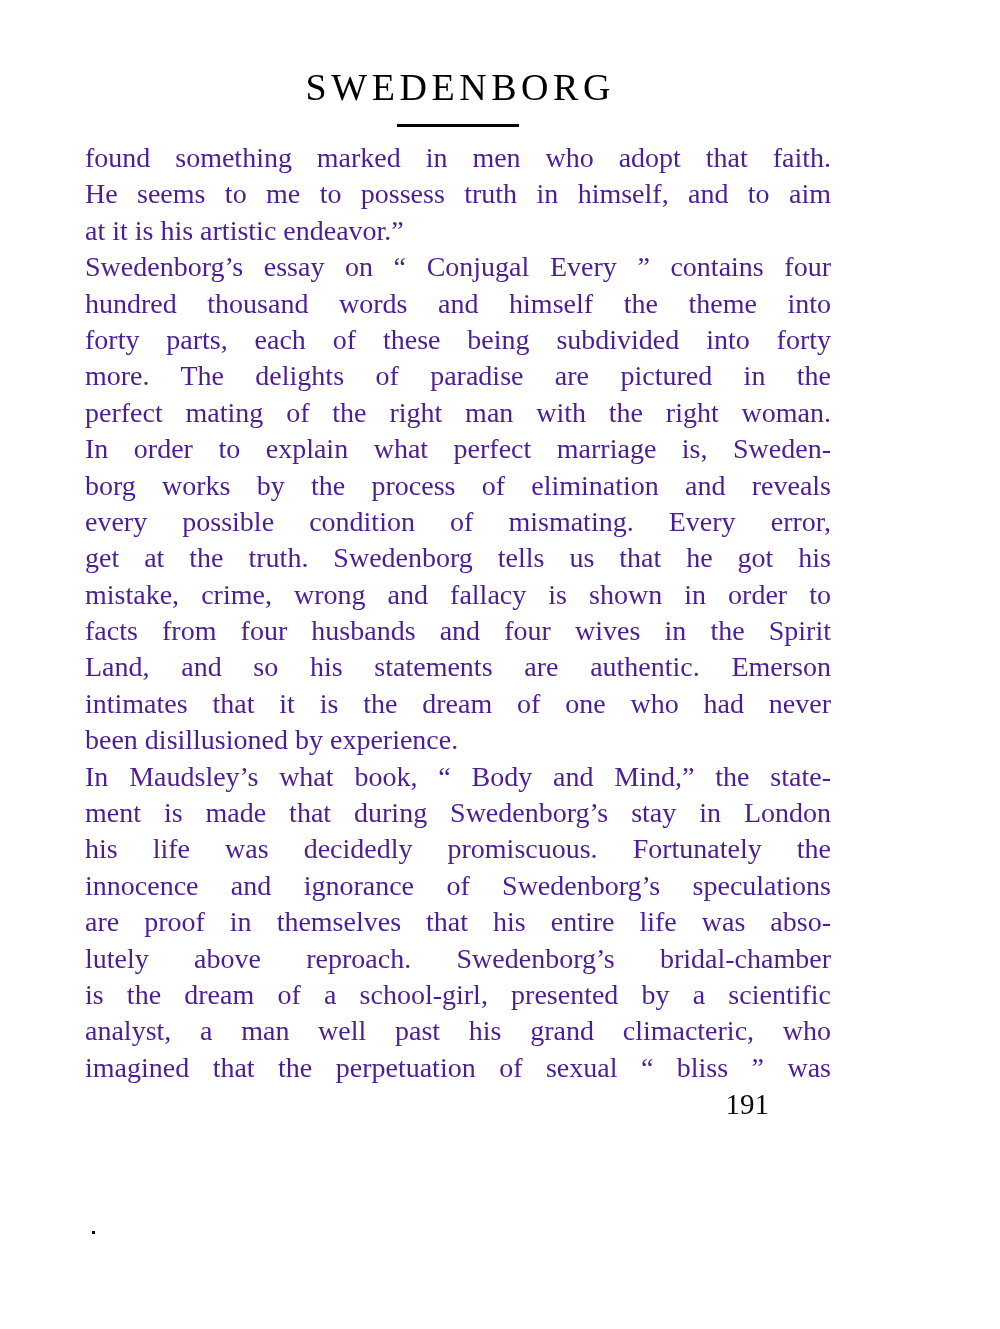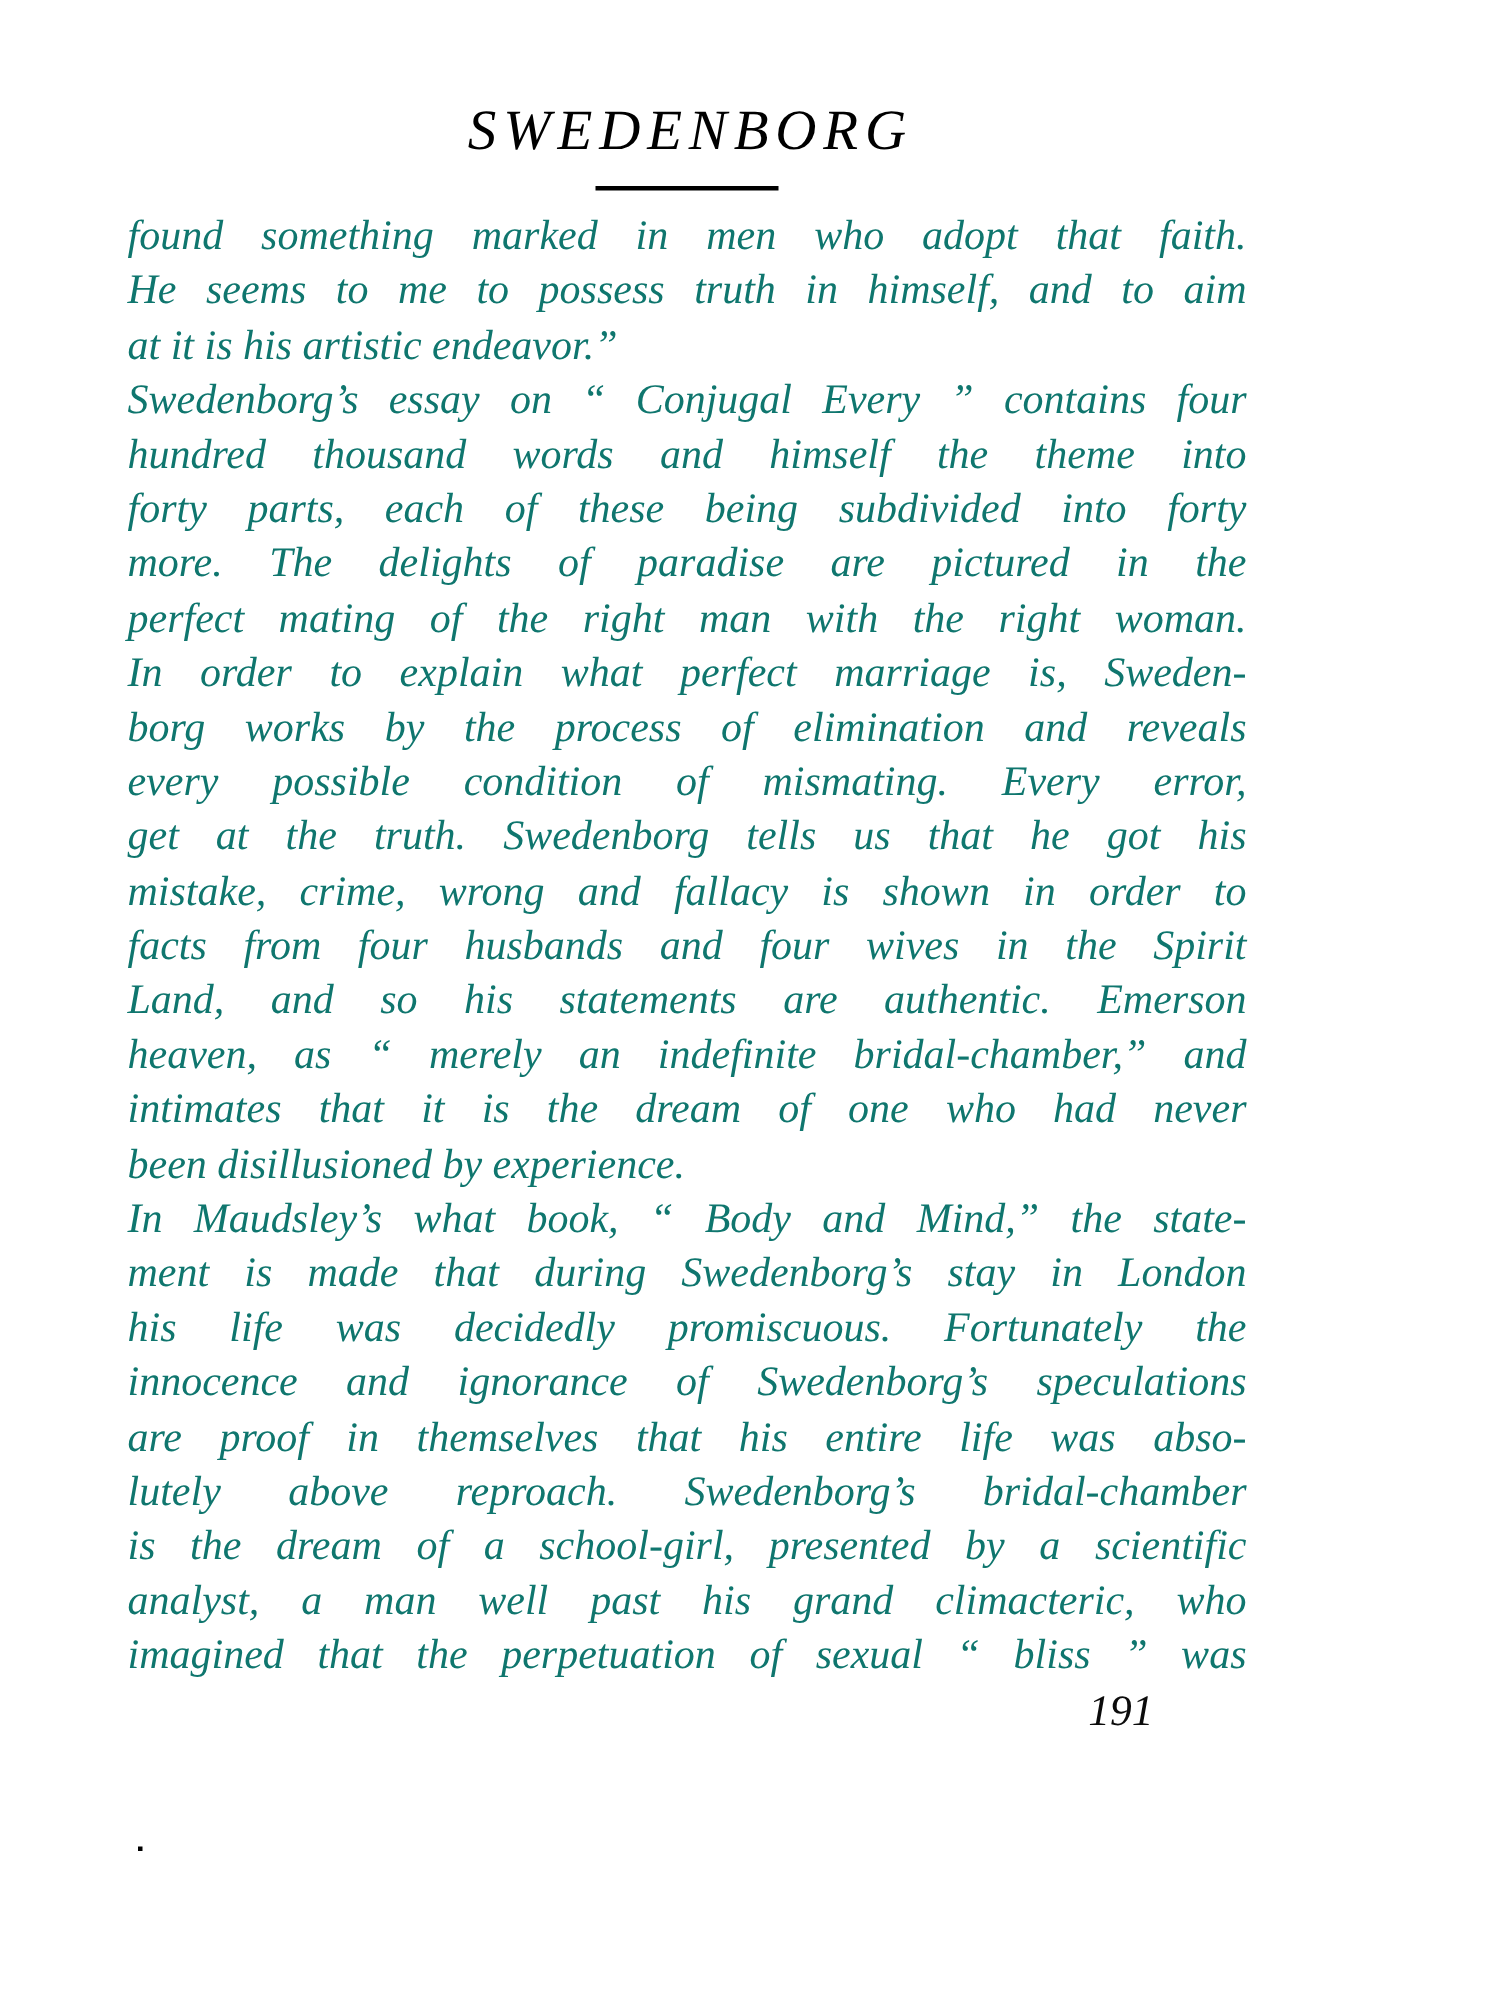--- a/index.html
+++ b/index.html
@@ -14,21 +14,20 @@
     background: #ffffff;
     overflow: hidden;
     color: #0b0b0b;
     font-family: "Liberation Serif", "DejaVu Serif", serif;
   }
   .column {
     position: absolute;
     left: 85px;
     top: 0;
     width: 746px;
-    font-style: italic;
   }
   .title {
     margin-top: 66px;
     text-align: center;
     font-size: 38px;
     line-height: 42px;
     letter-spacing: 0.12em;
     padding-left: 0.12em; 
     font-weight: normal;
     color: #000000;
@@ -37,21 +36,21 @@
   .title-rule {
     width: 122px;
     height: 3px;
     background: #000000;
     margin: 16px auto 0 auto;
   }
   .body-text {
     margin-top: 13px;
     font-size: 28px;
     line-height: 36.4px;
-    color: #0f766e;
+    color: #4c1d95;
   }
   .line {
     text-align: justify;
     text-align-last: justify;
     white-space: normal;
     height: 36.4px;
     overflow: visible;
   }
   .line.flush {
     text-align: center;
@@ -89,21 +88,20 @@
         <div class="line">forty parts, each of these being subdivided into forty</div>
         <div class="line">more.  The delights of paradise are pictured in the</div>
         <div class="line">perfect mating of the right man with the right woman.</div>
         <div class="line">In order to explain what perfect marriage is, Sweden-</div>
         <div class="line">borg works by the process of elimination and reveals</div>
         <div class="line">every possible condition of mismating.  Every error,</div>
         <div class="line">get at the truth. Swedenborg tells us that he got his</div>
         <div class="line">mistake, crime, wrong and fallacy is shown in order to</div>
         <div class="line">facts from four husbands and four wives in the Spirit</div>
         <div class="line">Land, and so his statements are authentic.  Emerson</div>
-        <div class="line">heaven, as “ merely an indefinite bridal-chamber,” and</div>
         <div class="line">intimates that it is the dream of one who had never</div>
         <div class="line flush">been disillusioned by experience.</div>
         <div class="line">In Maudsley’s what book, “ Body and Mind,” the state-</div>
         <div class="line">ment is made that during Swedenborg’s stay in London</div>
         <div class="line">his life was decidedly promiscuous.  Fortunately the</div>
         <div class="line">innocence and ignorance of Swedenborg’s speculations</div>
         <div class="line">are proof in themselves that his entire life was abso-</div>
         <div class="line">lutely above reproach.  Swedenborg’s bridal-chamber</div>
         <div class="line">is the dream of a school-girl, presented by a scientific</div>
         <div class="line">analyst, a man well past his grand climacteric, who</div>

